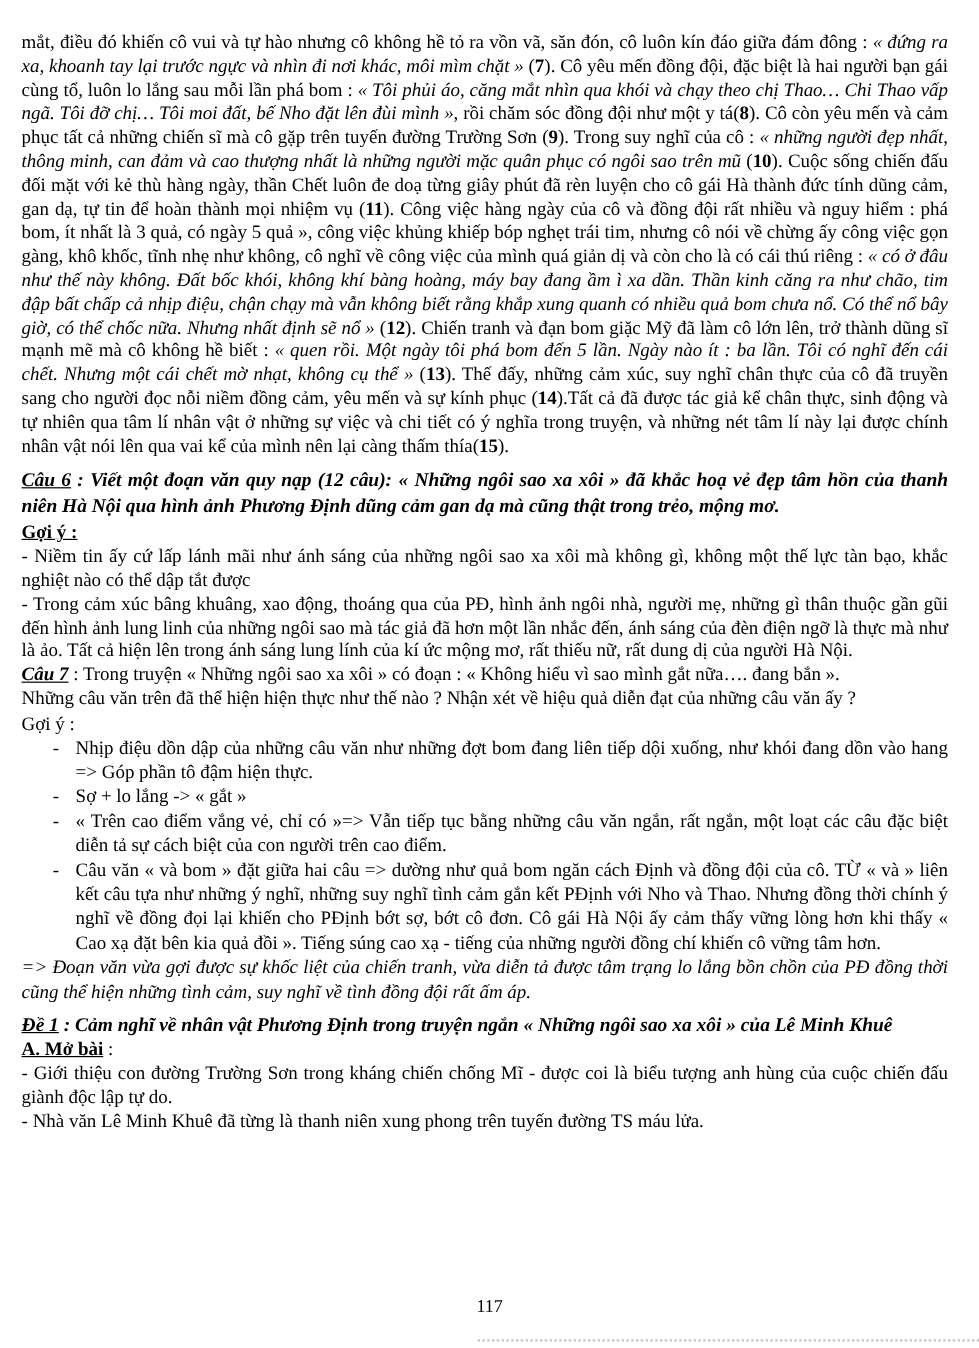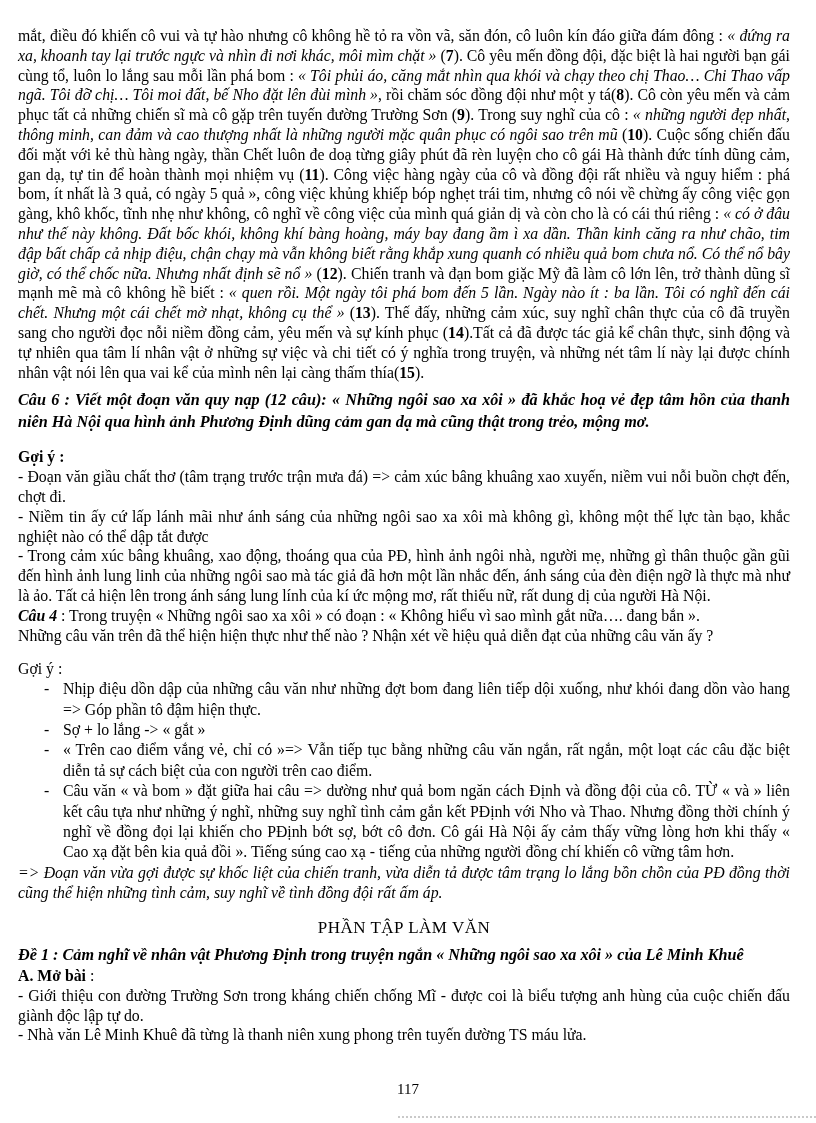--- a/index.html
+++ b/index.html
@@ -3,44 +3,43 @@
 <meta charset="utf-8">
 <style>
   html,body{margin:0;padding:0;background:#ffffff;}
   body{width:816px;height:1123px;overflow:hidden;color:#000;
        font-family:"Liberation Serif","DejaVu Serif",serif;}
   .page{position:relative;width:816px;height:1123px;box-sizing:border-box;
         padding:26px 26px 0 18px;font-size:15.8px;line-height:19.8px;overflow:hidden;}
   .p{text-align:justify;}
   .st-b{font-weight:700;}
   .st-i{font-style:italic;}
-  .st-u{}
+  .st-u{text-decoration:underline;}
   .q-heading{font-size:16.2px;line-height:21.5px;text-align:justify;margin-top:8px;}
-  .hint{margin-top:14px;}
+  .hint{margin-top:1px;}
   .hb{position:relative;padding-left:45px;text-align:justify;line-height:20.4px;}
   .hb .dash{position:absolute;left:26px;top:0;}
   .conclusion{text-align:justify;line-height:20.4px;font-style:italic;}
   .section-title{text-align:center;font-size:17px;line-height:23px;margin-top:12px;margin-bottom:2px;letter-spacing:0.5px;}
   .page-number{position:absolute;left:0;right:0;top:1080px;text-align:center;font-size:15px;}
   .dotted-sep{position:absolute;left:398px;right:0;top:1116px;height:0;border-top:2px dotted #c9c9c9;}
 </style>
 </head>
 <body>
 
 <div class="page">
 
   <div class="p"><span class="">mắt, điều đó khiến cô vui và tự hào nhưng cô không hề tỏ ra vồn vã, săn đón, cô luôn kín đáo giữa đám đông : </span><span class="st-i">« đứng ra xa, khoanh tay lại trước ngực và nhìn đi nơi khác, môi mìm chặt »</span><span class=""> (</span><span class="st-b">7</span><span class="">). Cô yêu mến đồng đội, đặc biệt là hai người bạn gái cùng tổ, luôn lo lắng sau mỗi lần phá bom : </span><span class="st-i">« Tôi phủi áo, căng mắt nhìn qua khói và chạy theo chị Thao… Chi Thao vấp ngã. Tôi đỡ chị… Tôi moi đất, bế Nho đặt lên đùi mình »</span><span class="">, rồi chăm sóc đồng đội như một y tá(</span><span class="st-b">8</span><span class="">). Cô còn yêu mến và cảm phục tất cả những chiến sĩ mà cô gặp trên tuyến đường Trường Sơn (</span><span class="st-b">9</span><span class="">). Trong suy nghĩ của cô : </span><span class="st-i">« những người đẹp nhất, thông minh, can đảm và cao thượng nhất là những người mặc quân phục có ngôi sao trên mũ</span><span class=""> (</span><span class="st-b">10</span><span class="">). Cuộc sống chiến đấu đối mặt với kẻ thù hàng ngày, thần Chết luôn đe doạ từng giây phút đã rèn luyện cho cô gái Hà thành đức tính dũng cảm, gan dạ, tự tin để hoàn thành mọi nhiệm vụ (</span><span class="st-b">11</span><span class="">). Công việc hàng ngày của cô và đồng đội rất nhiều và nguy hiểm : phá bom, ít nhất là 3 quả, có ngày 5 quả », công việc khủng khiếp bóp nghẹt trái tim, nhưng cô nói về chừng ấy công việc gọn gàng, khô khốc, tĩnh nhẹ như không, cô nghĩ về công việc của mình quá giản dị và còn cho là có cái thú riêng : </span><span class="st-i">« có ở đâu như thế này không. Đất bốc khói, không khí bàng hoàng, máy bay đang ầm ì xa dần. Thần kinh căng ra như chão, tim đập bất chấp cả nhịp điệu, chận chạy mà vẫn không biết rằng khắp xung quanh có nhiều quả bom chưa nổ. Có thể nổ bây giờ, có thể chốc nữa. Nhưng nhất định sẽ nổ »</span><span class=""> (</span><span class="st-b">12</span><span class="">). Chiến tranh và đạn bom giặc Mỹ đã làm cô lớn lên, trở thành dũng sĩ mạnh mẽ mà cô không hề biết : </span><span class="st-i">« quen rồi. Một ngày tôi phá bom đến 5 lần. Ngày nào ít : ba lần. Tôi có nghĩ đến cái chết. Nhưng một cái chết mờ nhạt, không cụ thể »</span><span class=""> (</span><span class="st-b">13</span><span class="">). Thế đấy, những cảm xúc, suy nghĩ chân thực của cô đã truyền sang cho người đọc nỗi niềm đồng cảm, yêu mến và sự kính phục (</span><span class="st-b">14</span><span class="">).Tất cả đã được tác giả kể chân thực, sinh động và tự nhiên qua tâm lí nhân vật ở những sự việc và chi tiết có ý nghĩa trong truyện, và những nét tâm lí này lại được chính nhân vật nói lên qua vai kể của mình nên lại càng thấm thía(</span><span class="st-b">15</span><span class="">).</span></div>
 
   <div class="q-heading"><span class="st-b st-i st-u">Câu 6</span><span class="st-b st-i"> : Viết một đoạn văn quy nạp (12 câu): « Những ngôi sao xa xôi » đã khắc hoạ vẻ đẹp tâm hồn của thanh niên Hà Nội qua hình ảnh Phương Định dũng cảm gan dạ mà cũng thật trong trẻo, mộng mơ.</span></div>
   <div class="hint"><span class="st-b st-u">Gợi ý : </span></div>
-  <div class="p">- Đoạn văn giầu chất thơ (tâm trạng trước trận mưa đá) =&gt; cảm xúc bâng khuâng xao xuyến, niềm vui nỗi buồn chợt đến, chợt đi.</div>
   <div class="p">- Niềm tin ấy cứ lấp lánh mãi như ánh sáng của những ngôi sao xa xôi mà không gì, không một thế lực tàn bạo, khắc nghiệt nào có thể dập tắt được</div>
   <div class="p">- Trong cảm xúc bâng khuâng, xao động, thoáng qua của PĐ, hình ảnh ngôi nhà, người mẹ, những gì thân thuộc gần gũi đến hình ảnh lung linh của những ngôi sao mà tác giả đã hơn một lần nhắc đến, ánh sáng của đèn điện ngỡ là thực mà như là ảo. Tất cả hiện lên trong ánh sáng lung lính của kí ức mộng mơ, rất thiếu nữ, rất dung dị của người Hà Nội.</div>
 
-  <div class="p"><span class="st-b st-i st-u">Câu 4</span><span class=""> : Trong truyện « Những ngôi sao xa xôi » có đoạn : « Không hiểu vì sao mình gắt nữa…. đang bắn ».</span></div>
+  <div class="p"><span class="st-b st-i st-u">Câu 7</span><span class=""> : Trong truyện « Những ngôi sao xa xôi » có đoạn : « Không hiểu vì sao mình gắt nữa…. đang bắn ».</span></div>
   <div class="p">Những câu văn trên đã thể hiện hiện thực như thế nào ? Nhận xét về hiệu quả diễn đạt của những câu văn ấy ?</div>
   <div class="hint">Gợi ý :</div>
 
   <div class="hb">
     <span class="dash">-</span>
     <span>Nhịp điệu dồn dập của những câu văn như những đợt bom đang liên tiếp dội xuống, như khói đang dồn vào hang =&gt; Góp phần tô đậm hiện thực.</span>
   </div>
   <div class="hb">
     <span class="dash">-</span>
     <span>Sợ + lo lắng -&gt; « gắt »</span>
@@ -49,21 +48,20 @@
     <span class="dash">-</span>
     <span>« Trên cao điểm vắng vẻ, chỉ có »=&gt; Vẫn tiếp tục bằng những câu văn ngắn, rất ngắn, một loạt các câu đặc biệt diễn tả sự cách biệt của con người trên cao điểm.</span>
   </div>
   <div class="hb">
     <span class="dash">-</span>
     <span>Câu văn « và bom » đặt giữa hai câu =&gt; dường như quả bom ngăn cách Định và đồng đội của cô. TỪ « và » liên kết câu tựa như những ý nghĩ, những suy nghĩ tình cảm gắn kết PĐịnh với Nho và Thao. Nhưng đồng thời chính ý nghĩ về đồng đọi lại khiến cho PĐịnh bớt sợ, bớt cô đơn. Cô gái Hà Nội ấy cảm thấy vững lòng hơn khi thấy « Cao xạ đặt bên kia quả đồi ». Tiếng súng cao xạ - tiếng của những người đồng chí khiến cô vững tâm hơn.</span>
   </div>
 
   <div class="conclusion">=&gt; Đoạn văn vừa gợi được sự khốc liệt của chiến tranh, vừa diễn tả được tâm trạng lo lắng bồn chồn của PĐ đồng thời cũng thể hiện những tình cảm, suy nghĩ về tình đồng đội rất ấm áp.</div>
 
-  <div class="section-title">PHẦN TẬP LÀM VĂN</div>
 
   <div class="q-heading" style="margin-top:6px;"><span class="st-b st-i st-u">Đề 1</span><span class="st-b st-i"> : Cảm nghĩ về nhân vật Phương Định trong truyện ngắn « Những ngôi sao xa xôi » của Lê Minh Khuê</span></div>
   <div><span class="st-b st-u">A. Mở bài</span><span class=""> :</span></div>
   <div class="p">- Giới thiệu con đường Trường Sơn trong kháng chiến chống Mĩ - được coi là biểu tượng anh hùng của cuộc chiến đấu giành độc lập tự do.</div>
   <div class="p">- Nhà văn Lê Minh Khuê đã từng là thanh niên xung phong trên tuyến đường TS máu lửa.</div>
 
   <div class="page-number">117</div>
   <div class="dotted-sep"></div>
 
 </div>

